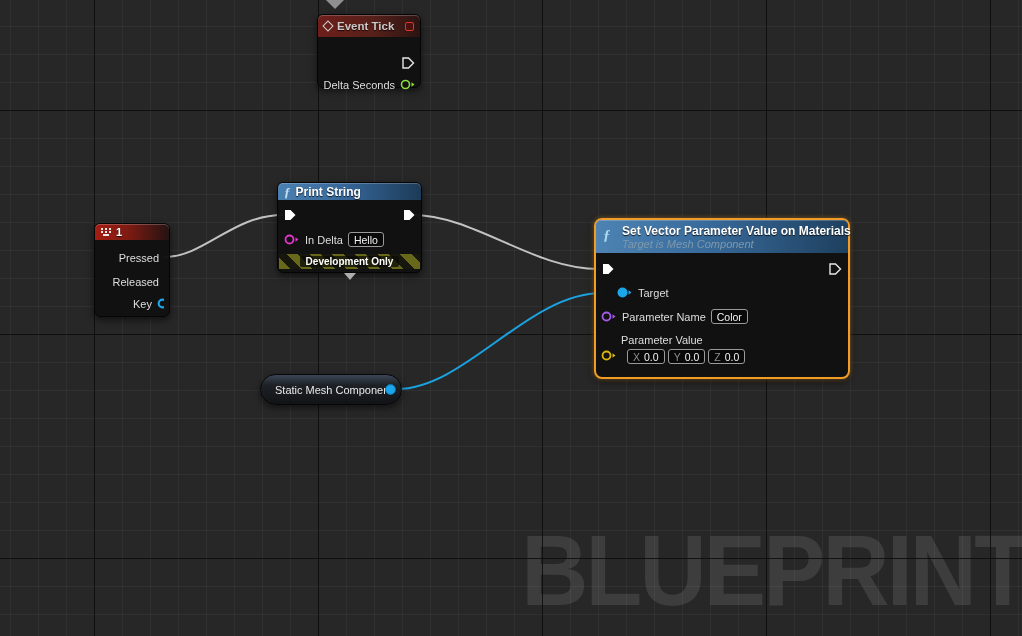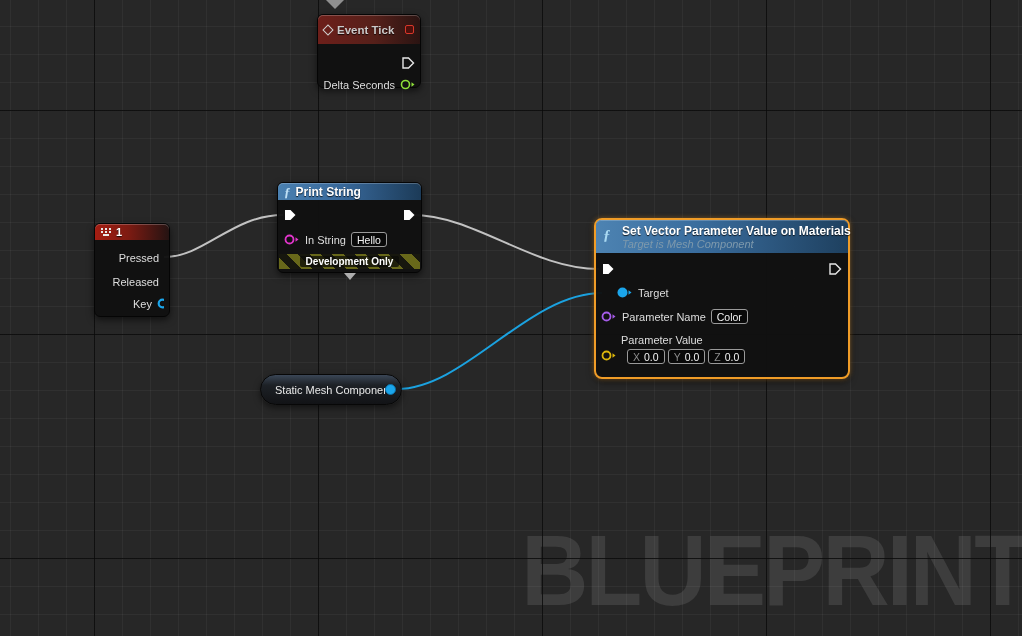--- a/index.html
+++ b/index.html
@@ -33,21 +33,21 @@
   .row{position:absolute;display:flex;align-items:center;gap:5px;}
   .row.right{justify-content:flex-end;margin-left:34px;}
 
   .field{display:inline-flex;align-items:center;gap:4px;height:15px;
     border:1px solid #9a9a9a;border-radius:3px;background:#090909;
     padding:0 5px;font-size:10.5px;color:#f2f2f2;}
   .axis{color:#8d8d8d;}
 
   
   #event-tick{left:317px;top:14px;width:104px;height:74px;}
-  #event-tick .hdr{height:29px;background:linear-gradient(90deg,#6d1f1a 0%,#56201a 55%,#2a1412 100%);}
+  #event-tick .hdr{height:22px;background:linear-gradient(90deg,#6d1f1a 0%,#56201a 55%,#2a1412 100%);}
   #event-tick .title{color:#cdc9c9;font-size:11.5px;}
   .diamond{width:8px;height:8px;border:1.5px solid #cfcfcf;transform:rotate(45deg);background:transparent;}
   .redbox{margin-left:auto;width:9px;height:9px;border:1.5px solid #d8372a;border-radius:2px;background:#4e100c;}
 
   
   #key-node{left:94px;top:223px;width:76px;height:94px;}
   #key-node .hdr{height:16px;background:linear-gradient(90deg,#a41d12 0%,#7d1b12 45%,#241312 100%);border-radius:5px 5px 0 0;}
   #key-node .title{font-size:11px;}
   .kbd-icon{position:relative;width:10px;height:8px;}
   .kbd-icon::before{content:"";position:absolute;left:0;top:0;width:2px;height:2px;background:#e8e8e8;
@@ -161,21 +161,21 @@
     <div class="row right" style="right:5px;top:25px;">
       <svg class="pin-svg" width="14" height="14">
         <path d="M2 2 L7.5 2 L12.5 7 L7.5 12 L2 12 Z" fill="#ffffff"></path>
       </svg>
     </div>
     <div class="row" style="left:6px;top:49px;">
       <svg class="pin-svg" width="16" height="13">
         <circle cx="5.5" cy="6.5" r="4" fill="none" stroke="#e135cb" stroke-width="1.8"></circle>
         <path d="M11.5 4.3 L14.5 6.5 L11.5 8.7 Z" fill="#e135cb"></path>
       </svg>
-      <span class="lbl">In String</span>
+      <span class="lbl">In Delta</span>
       <span class="field">Hello</span>
     </div>
     <div class="banner">
       <span>Development Only</span>
     </div>
     <div class="expand-tri"></div>
   </div>
 
   <div class="node" id="set-vector">
     <div class="hdr">

